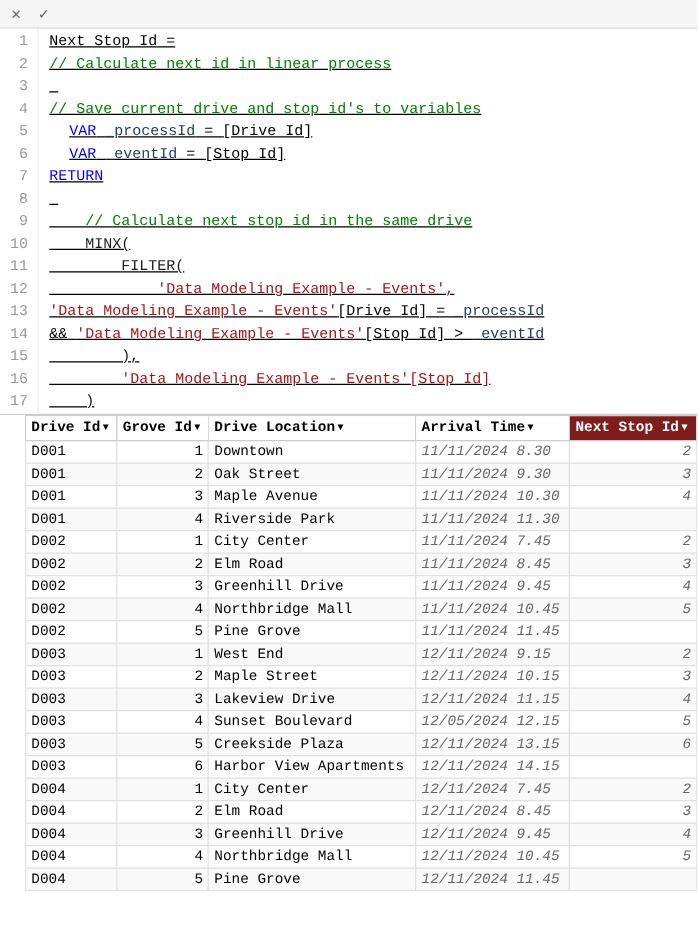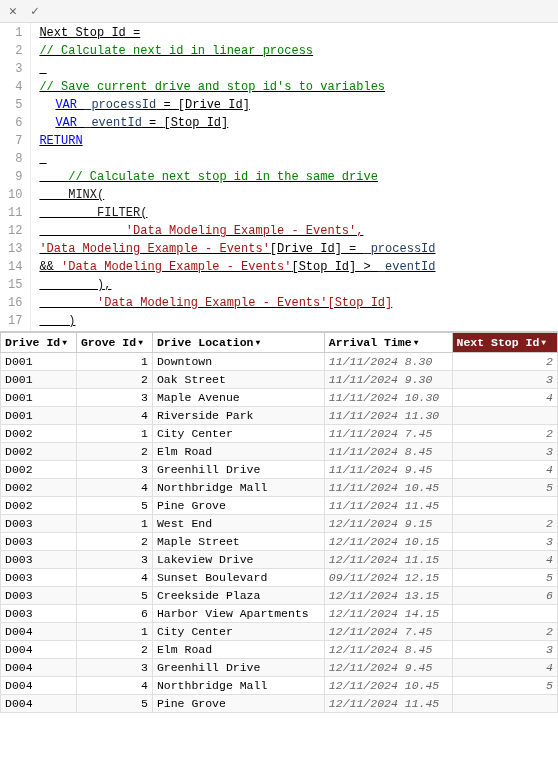--- a/index.html
+++ b/index.html
@@ -70,20 +70,21 @@
       color: #000;
       text-decoration: underline;
     }
     .comment { color: #008000; }
     .var-kw { color: #0000ff; margin-left: 16px; }
     .ret { color: #0000ff; }
 
     
     .table-section {
       overflow-x: hidden;
+      padding-left: 20px;
     }
 
     table {
       width: 100%;
       border-collapse: collapse;
       font-size: 11.5px;
     }
 
     thead tr th {
       background: #fff;
@@ -295,21 +296,21 @@
           <td class="drive-id">D003</td>
           <td class="num">3</td>
           <td class="text-val">Lakeview Drive</td>
           <td class="date-val">12/11/2024 11.15</td>
           <td class="next-stop">4</td>
         </tr>
         <tr>
           <td class="drive-id">D003</td>
           <td class="num">4</td>
           <td class="text-val">Sunset Boulevard</td>
-          <td class="date-val">09/11/2024 12.15</td>
+          <td class="date-val">12/05/2024 12.15</td>
           <td class="next-stop">5</td>
         </tr>
         <tr>
           <td class="drive-id">D003</td>
           <td class="num">5</td>
           <td class="text-val">Creekside Plaza</td>
           <td class="date-val">12/11/2024 13.15</td>
           <td class="next-stop">6</td>
         </tr>
         <tr>

